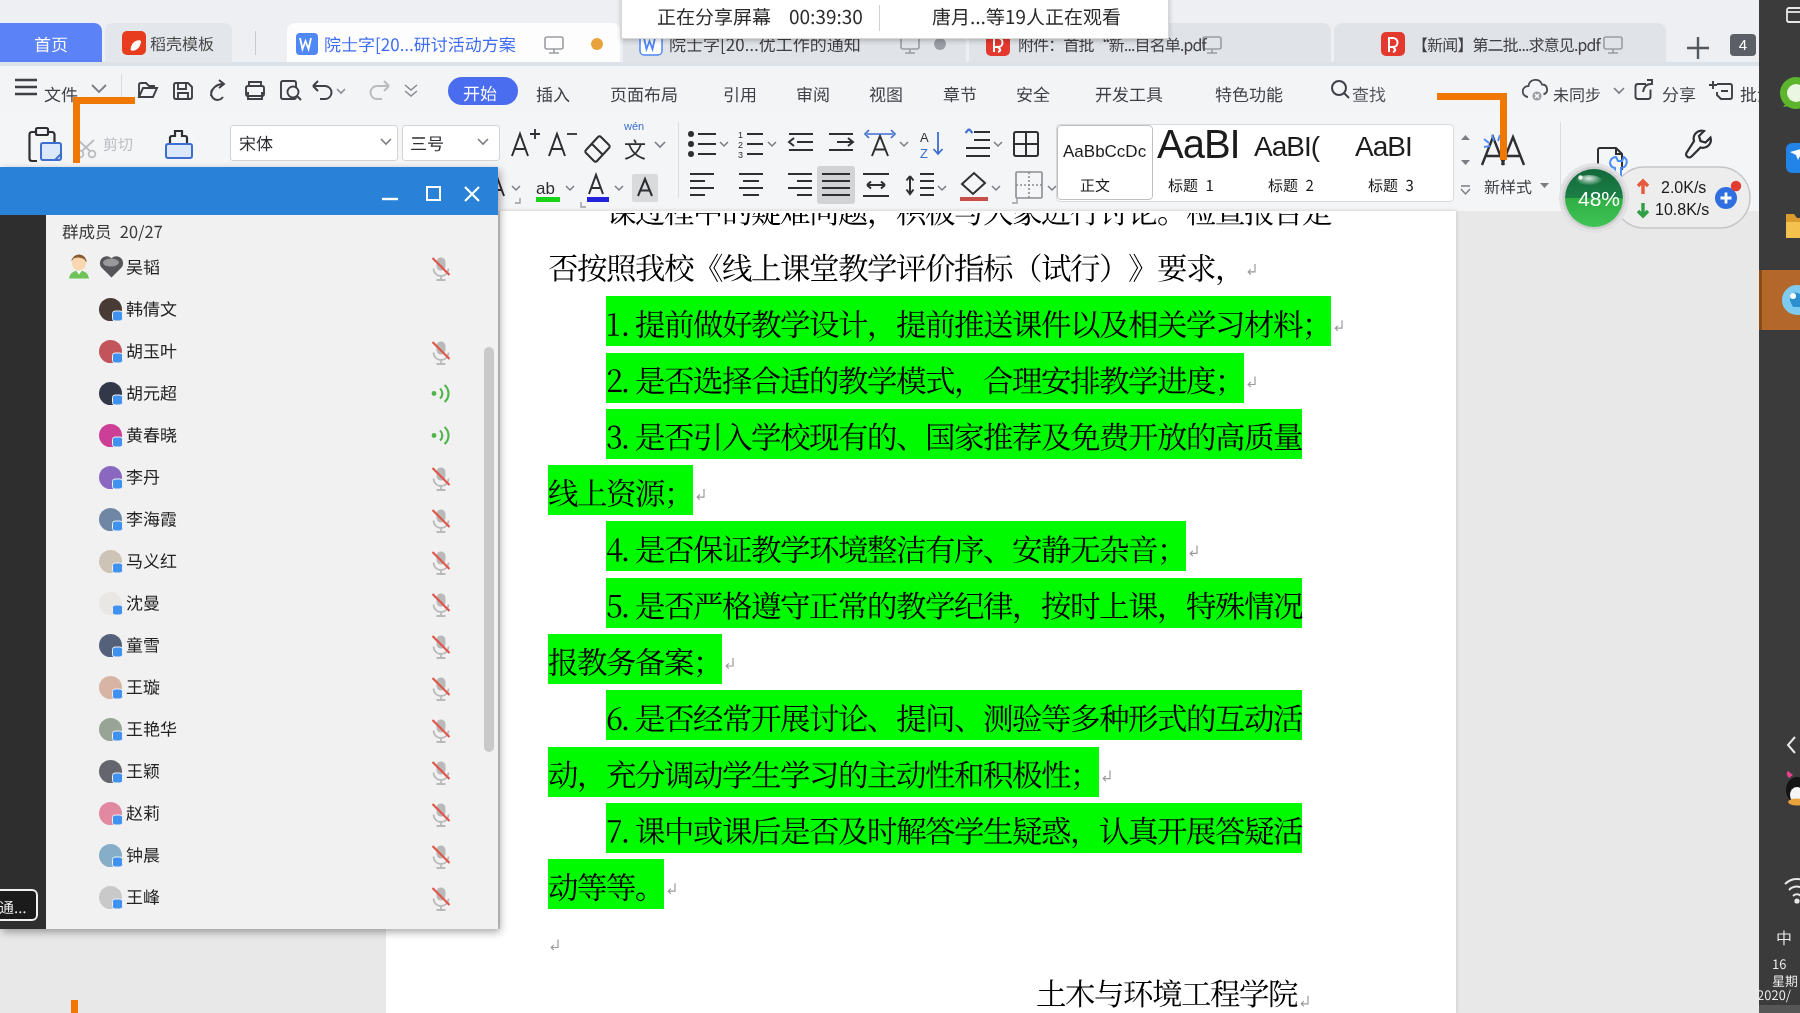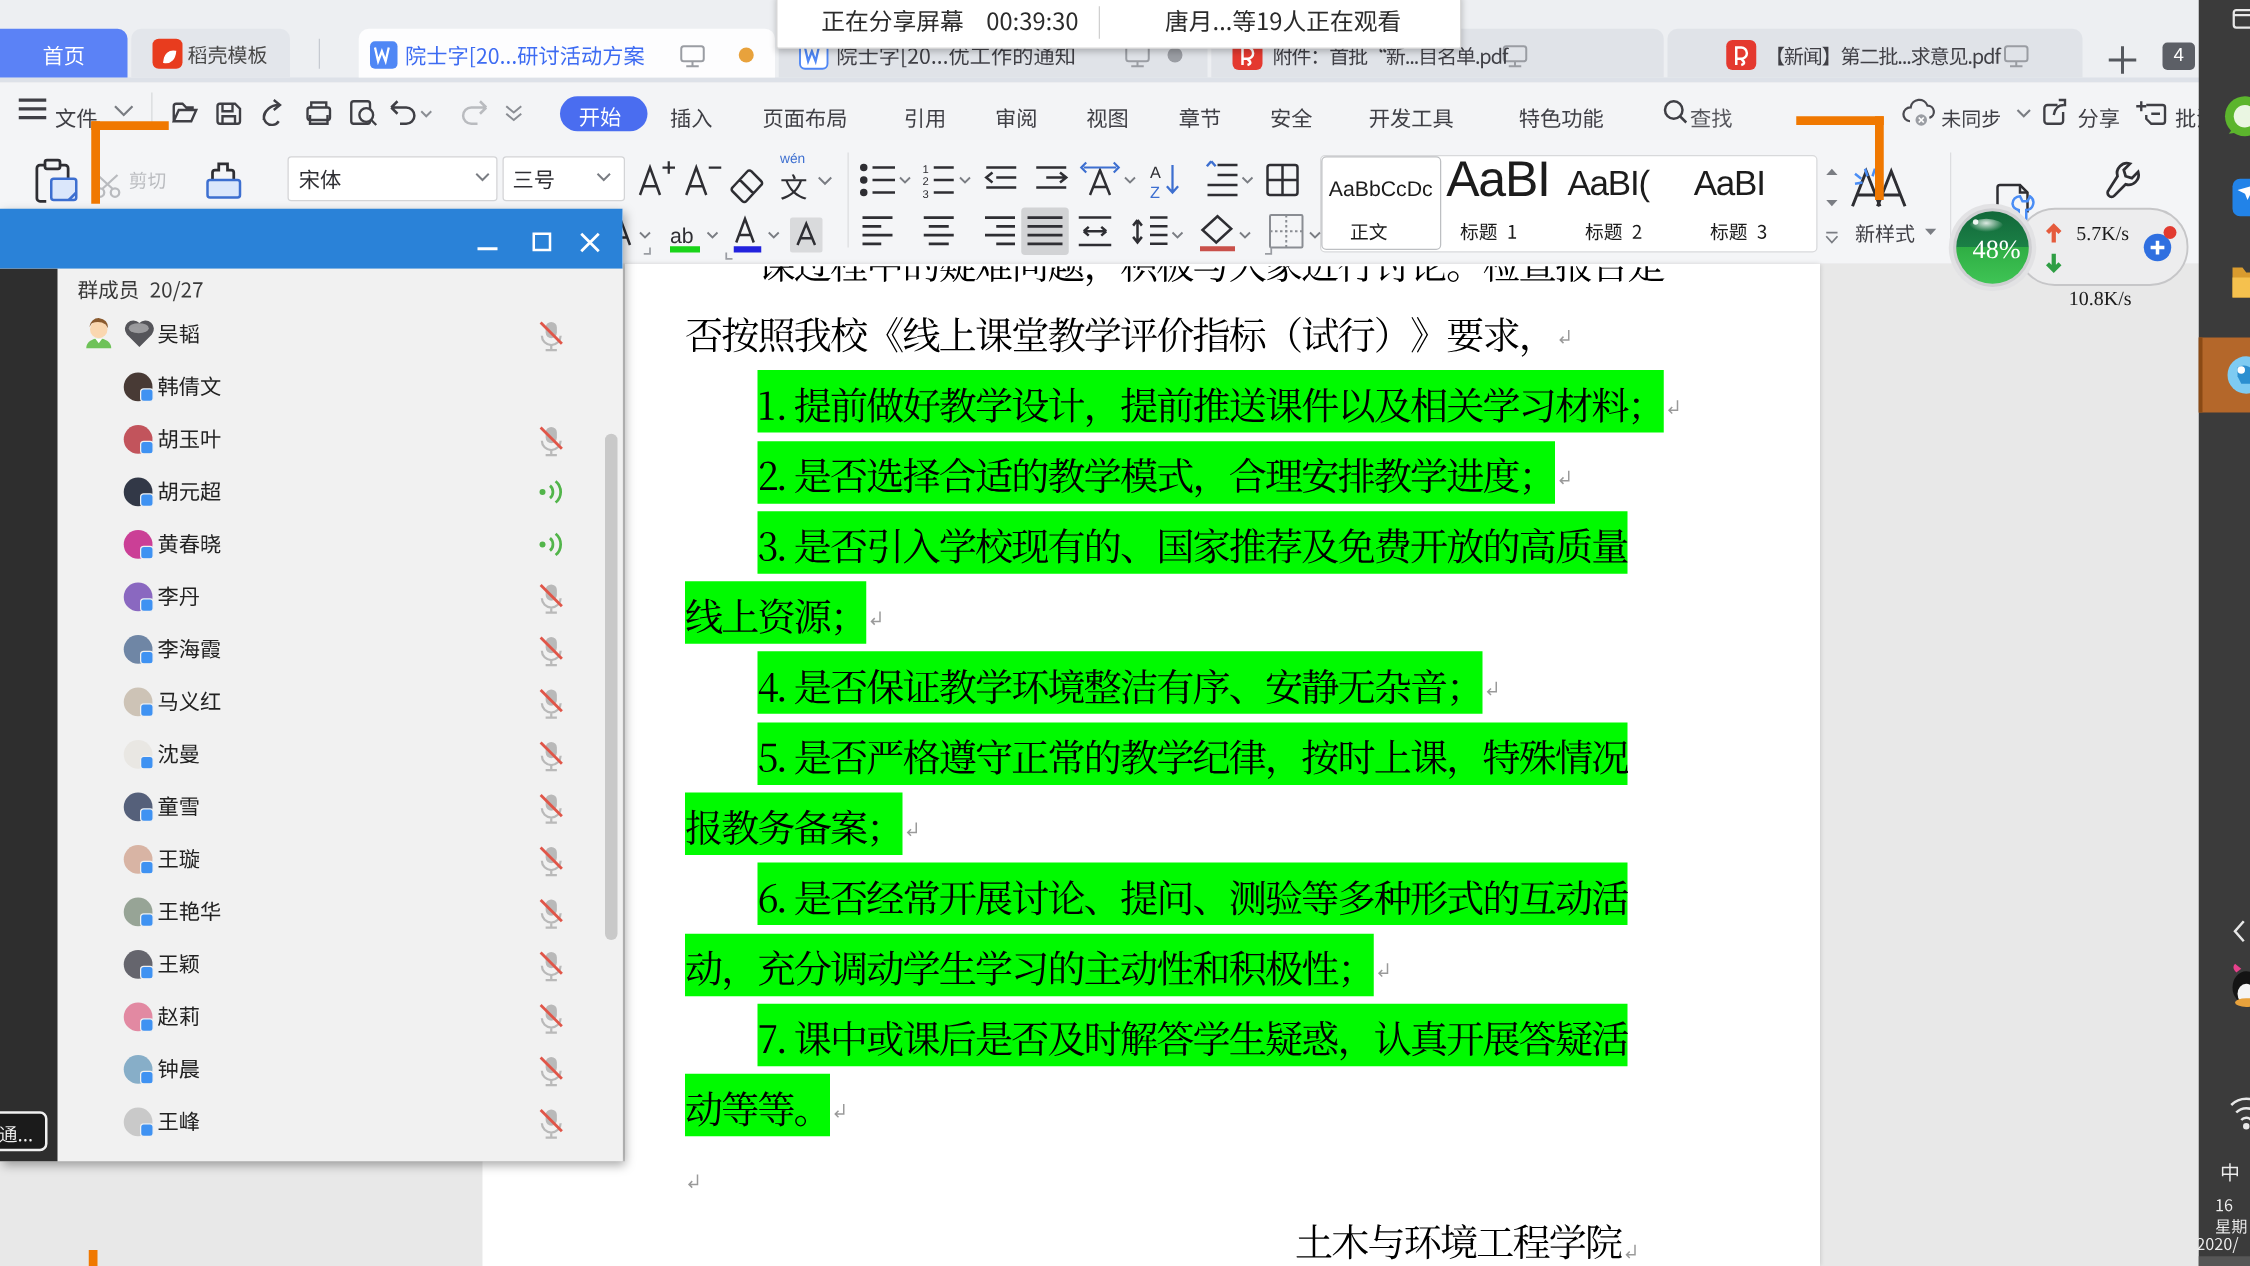--- a/index.html
+++ b/index.html
@@ -48,21 +48,21 @@
 #speed{left:1556px;top:160px;width:244px;height:80px;z-index:13;}
 
 #taskbar{left:1759px;top:0;width:41px;height:1013px;background:#3b3b3b;z-index:15;}
 #tb-active{position:absolute;left:0;top:270px;width:41px;height:60px;background:#b4672a;border-left:3px solid #8a4a15;}
 #tb-desk{position:absolute;left:0;top:1005px;width:41px;height:8px;background:#565656;}
 
 .ann{position:absolute;background:#f07800;z-index:18;}
 
 #txtbase{left:0;top:0;z-index:4;pointer-events:none;}
 #txttop{left:0;top:0;z-index:20;pointer-events:none;}
-.lat{position:absolute;font-family:Liberation Serif, serif;}
+.lat{position:absolute;font-family:Liberation Sans, sans-serif;}
 </style></head>
 <body>
 <div id="root">
 
 <div class="abs" id="tabbar">
   <div class="band"></div>
   <div class="tab" id="tab-home"></div>
   <div class="tab" id="tab-docer"></div>
   <div class="tab" id="tab-d1"></div>
   <div class="tab" id="tab-d2"></div>
@@ -510,22 +510,22 @@
     <circle cx="38" cy="38" r="29" fill="url(#ballg)"></circle>
     <ellipse cx="33" cy="22" rx="14" ry="7" fill="url(#gloss)"></ellipse>
     <circle cx="24.5" cy="17.5" r="2.2" fill="#fff" opacity=".9"></circle>
     <path d="M87 34 v-13 m-5 5 l5 -5 l5 5" stroke="#e55b3c" stroke-width="3.4" fill="none"></path>
     <path d="M87 43 v13 m-5 -5 l5 5 l5 -5" stroke="#2f9e44" stroke-width="3.4" fill="none"></path>
     <circle cx="170" cy="38" r="11" fill="#2f6fe0"></circle>
     <path d="M170 32.5 v11 m-5.5 -5.5 h11" stroke="#fff" stroke-width="2.8"></path>
     <circle cx="180" cy="26" r="5.2" fill="#e23b30"></circle>
   </svg>
   <div class="lat" style="left:22px;top:27px;font-size:21px;color:#fff;">48%</div>
-  <div class="lat" style="left:105px;top:19px;font-size:16px;color:#1a1a1a;">5.7K/s</div>
-  <div class="lat" style="left:99px;top:41px;font-size:16px;color:#1a1a1a;margin-top:30px;">10.8K/s</div>
+  <div class="lat" style="left:105px;top:19px;font-size:16px;color:#1a1a1a;">2.0K/s</div>
+  <div class="lat" style="left:99px;top:41px;font-size:16px;color:#1a1a1a;">10.8K/s</div>
 </div>
 
 <div class="abs" id="taskbar">
   <div id="tb-active"></div>
   <div id="tb-desk"></div>
   <svg class="abs" style="left:0;top:0" width="41" height="1013">
 
     <g stroke="#e8e8e8" stroke-width="1.8" fill="none">
       <rect x="28" y="8" width="18" height="14" rx="2"></rect>
       <path d="M28 12 h18"></path>

